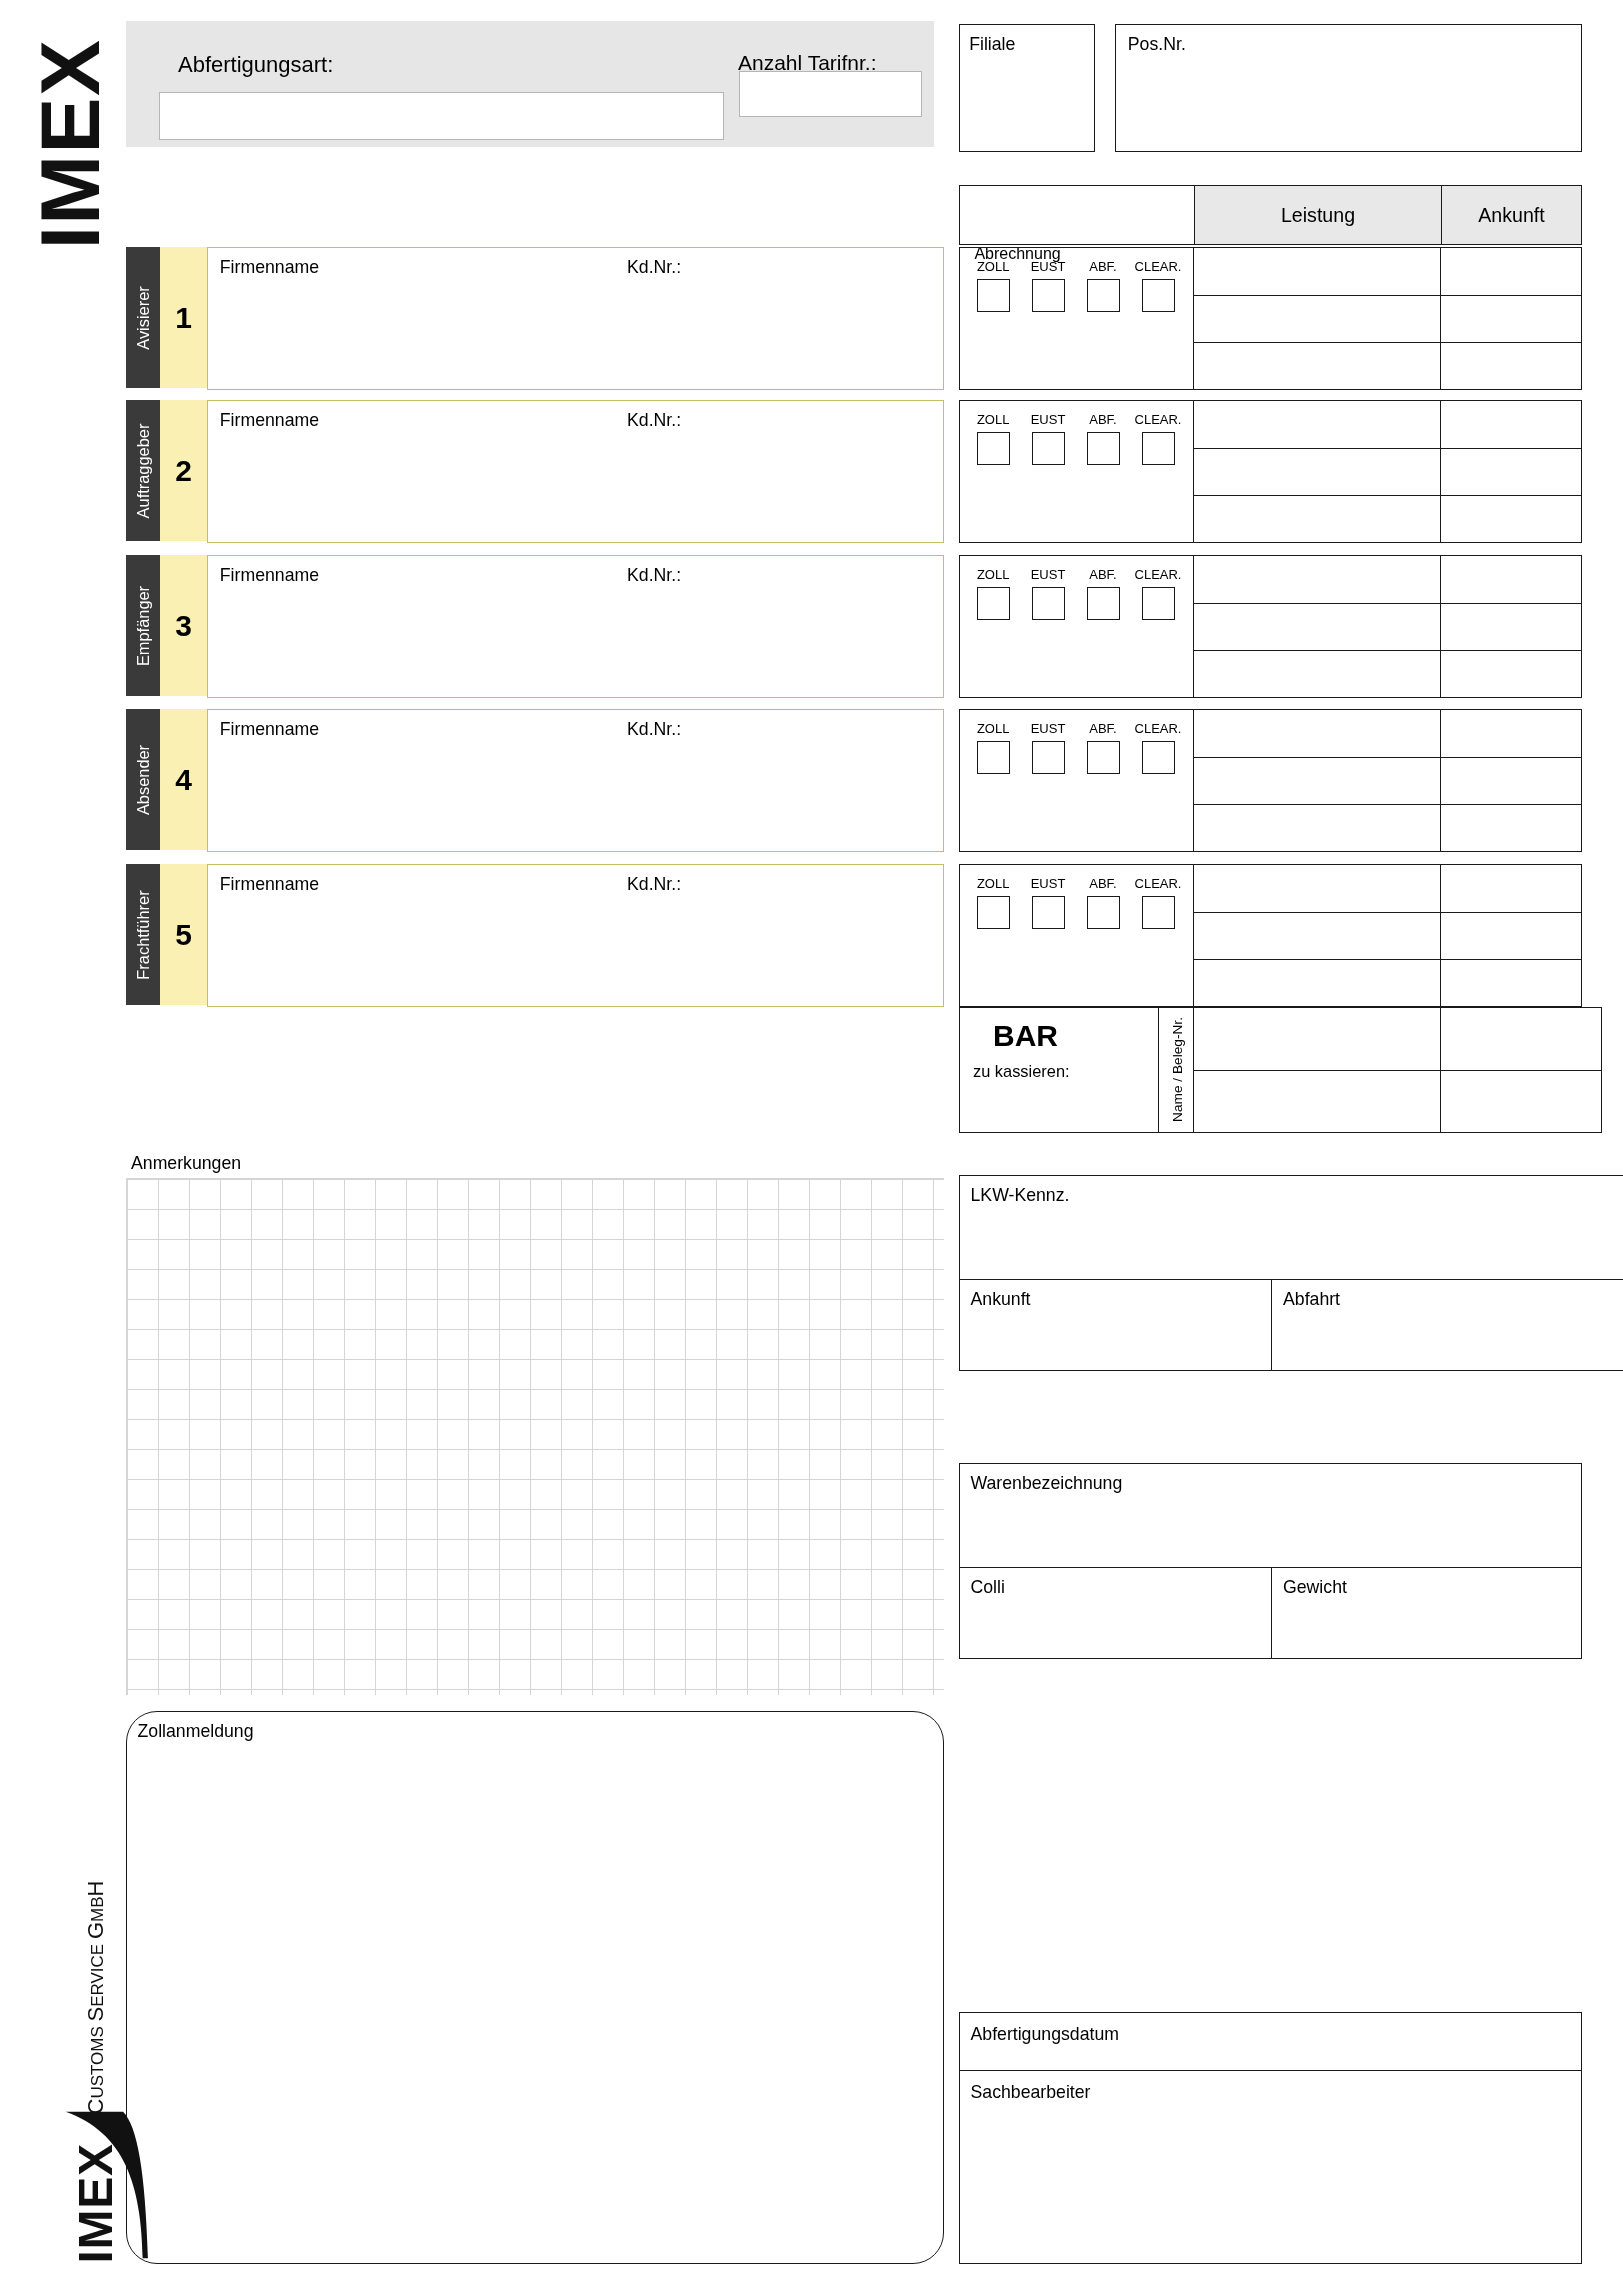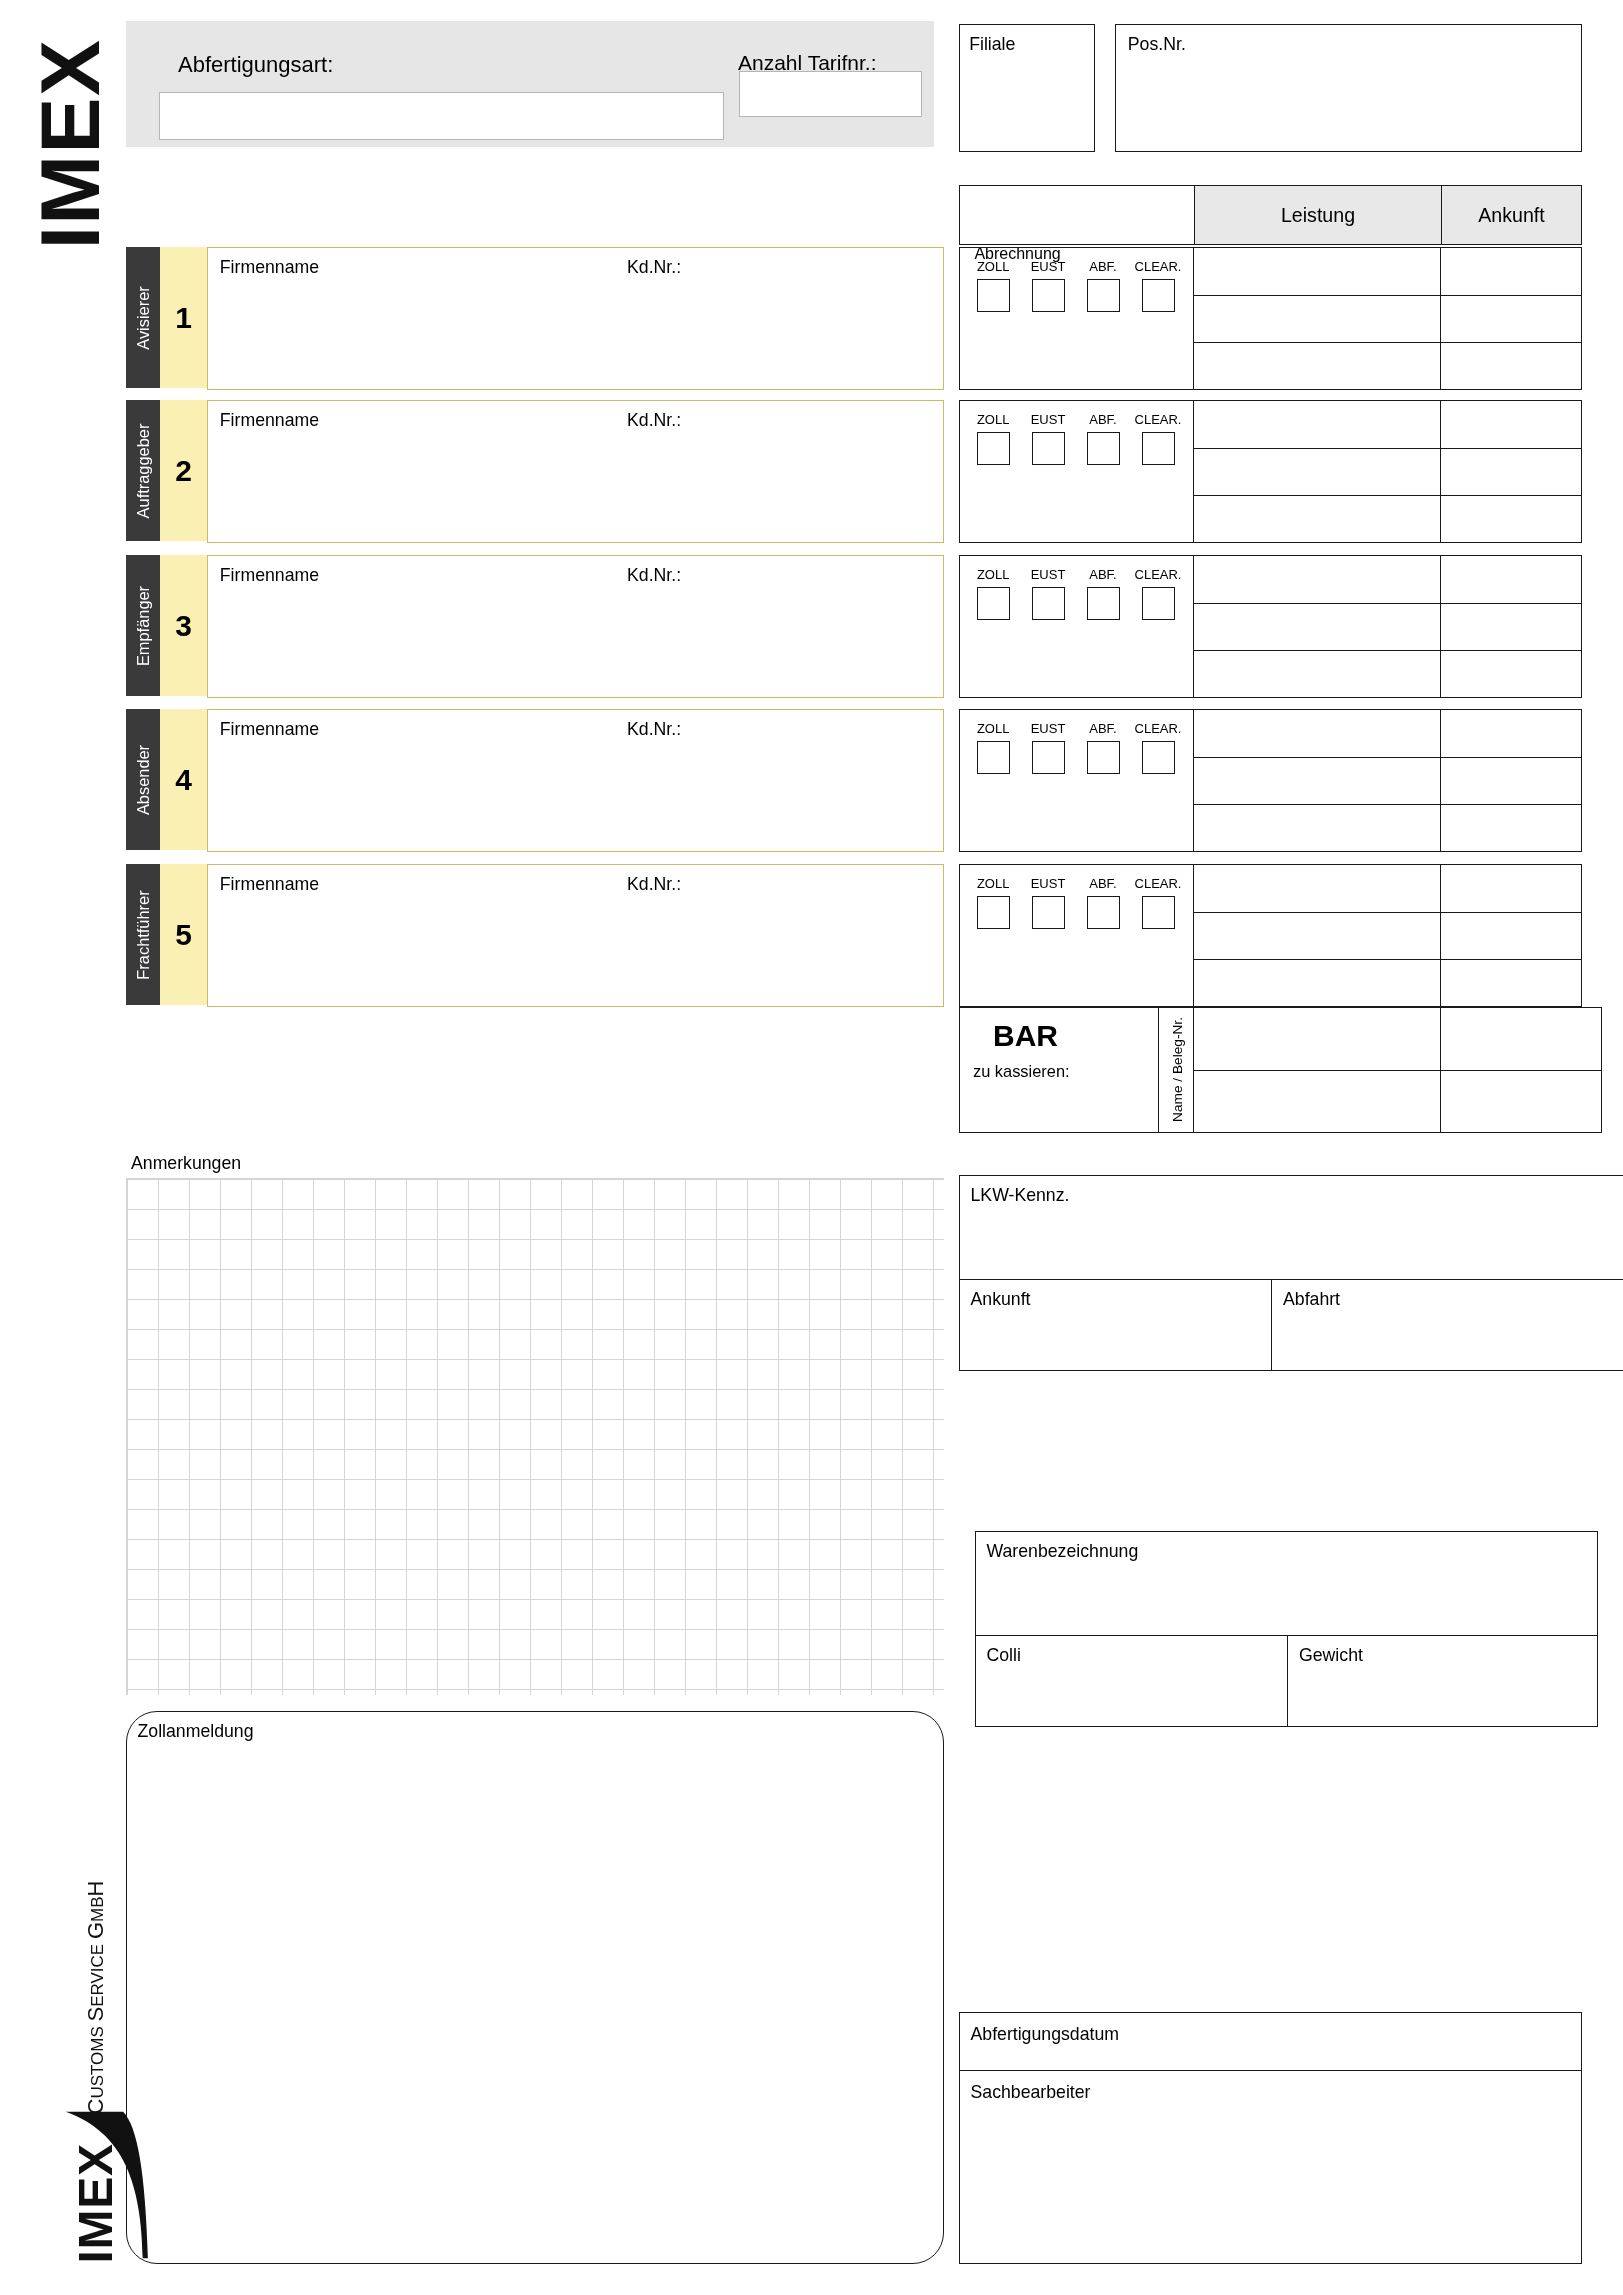--- a/index.html
+++ b/index.html
@@ -175,21 +175,21 @@
   }
 
   
   #lkw-box { left: 959px; top: 1175px; width: 719px; height: 196px; }
   #lkw-box .cap { position: absolute; left: 10.5px; top: 9.2px; font-size: 17.7px; }
   #lkw-box .divh { position: absolute; left: 0; right: 0; top: 103px; height: 1.3px; background: #1a1a1a; }
   #lkw-box .divv { position: absolute; top: 103px; bottom: 0; left: 311px; width: 1.3px; background: #1a1a1a; }
   #lkw-box .cap2 { position: absolute; left: 10.5px; top: 113px; font-size: 17.7px; }
   #lkw-box .cap3 { position: absolute; left: 323px; top: 113px; font-size: 17.7px; }
 
-  #ware-box { left: 959px; top: 1531px; width: 623px; height: 196px; margin-left: 16px; }
+  #ware-box { left: 959px; top: 1463px; width: 623px; height: 196px; }
   #ware-box .cap { position: absolute; left: 10.5px; top: 9.2px; font-size: 17.7px; }
   #ware-box .divh { position: absolute; left: 0; right: 0; top: 103px; height: 1.3px; background: #1a1a1a; }
   #ware-box .divv { position: absolute; top: 103px; bottom: 0; left: 311px; width: 1.3px; background: #1a1a1a; }
   #ware-box .cap2 { position: absolute; left: 10.5px; top: 113px; font-size: 17.7px; }
   #ware-box .cap3 { position: absolute; left: 323px; top: 113px; font-size: 17.7px; }
 
   #zoll-box { left: 126px; top: 1711px; width: 818px; height: 553px; border-radius: 31px; }
   #zoll-box .cap { position: absolute; left: 10.5px; top: 9.2px; font-size: 17.7px; }
 
   #datum-box { left: 959px; top: 2012px; width: 623px; height: 59px; }

